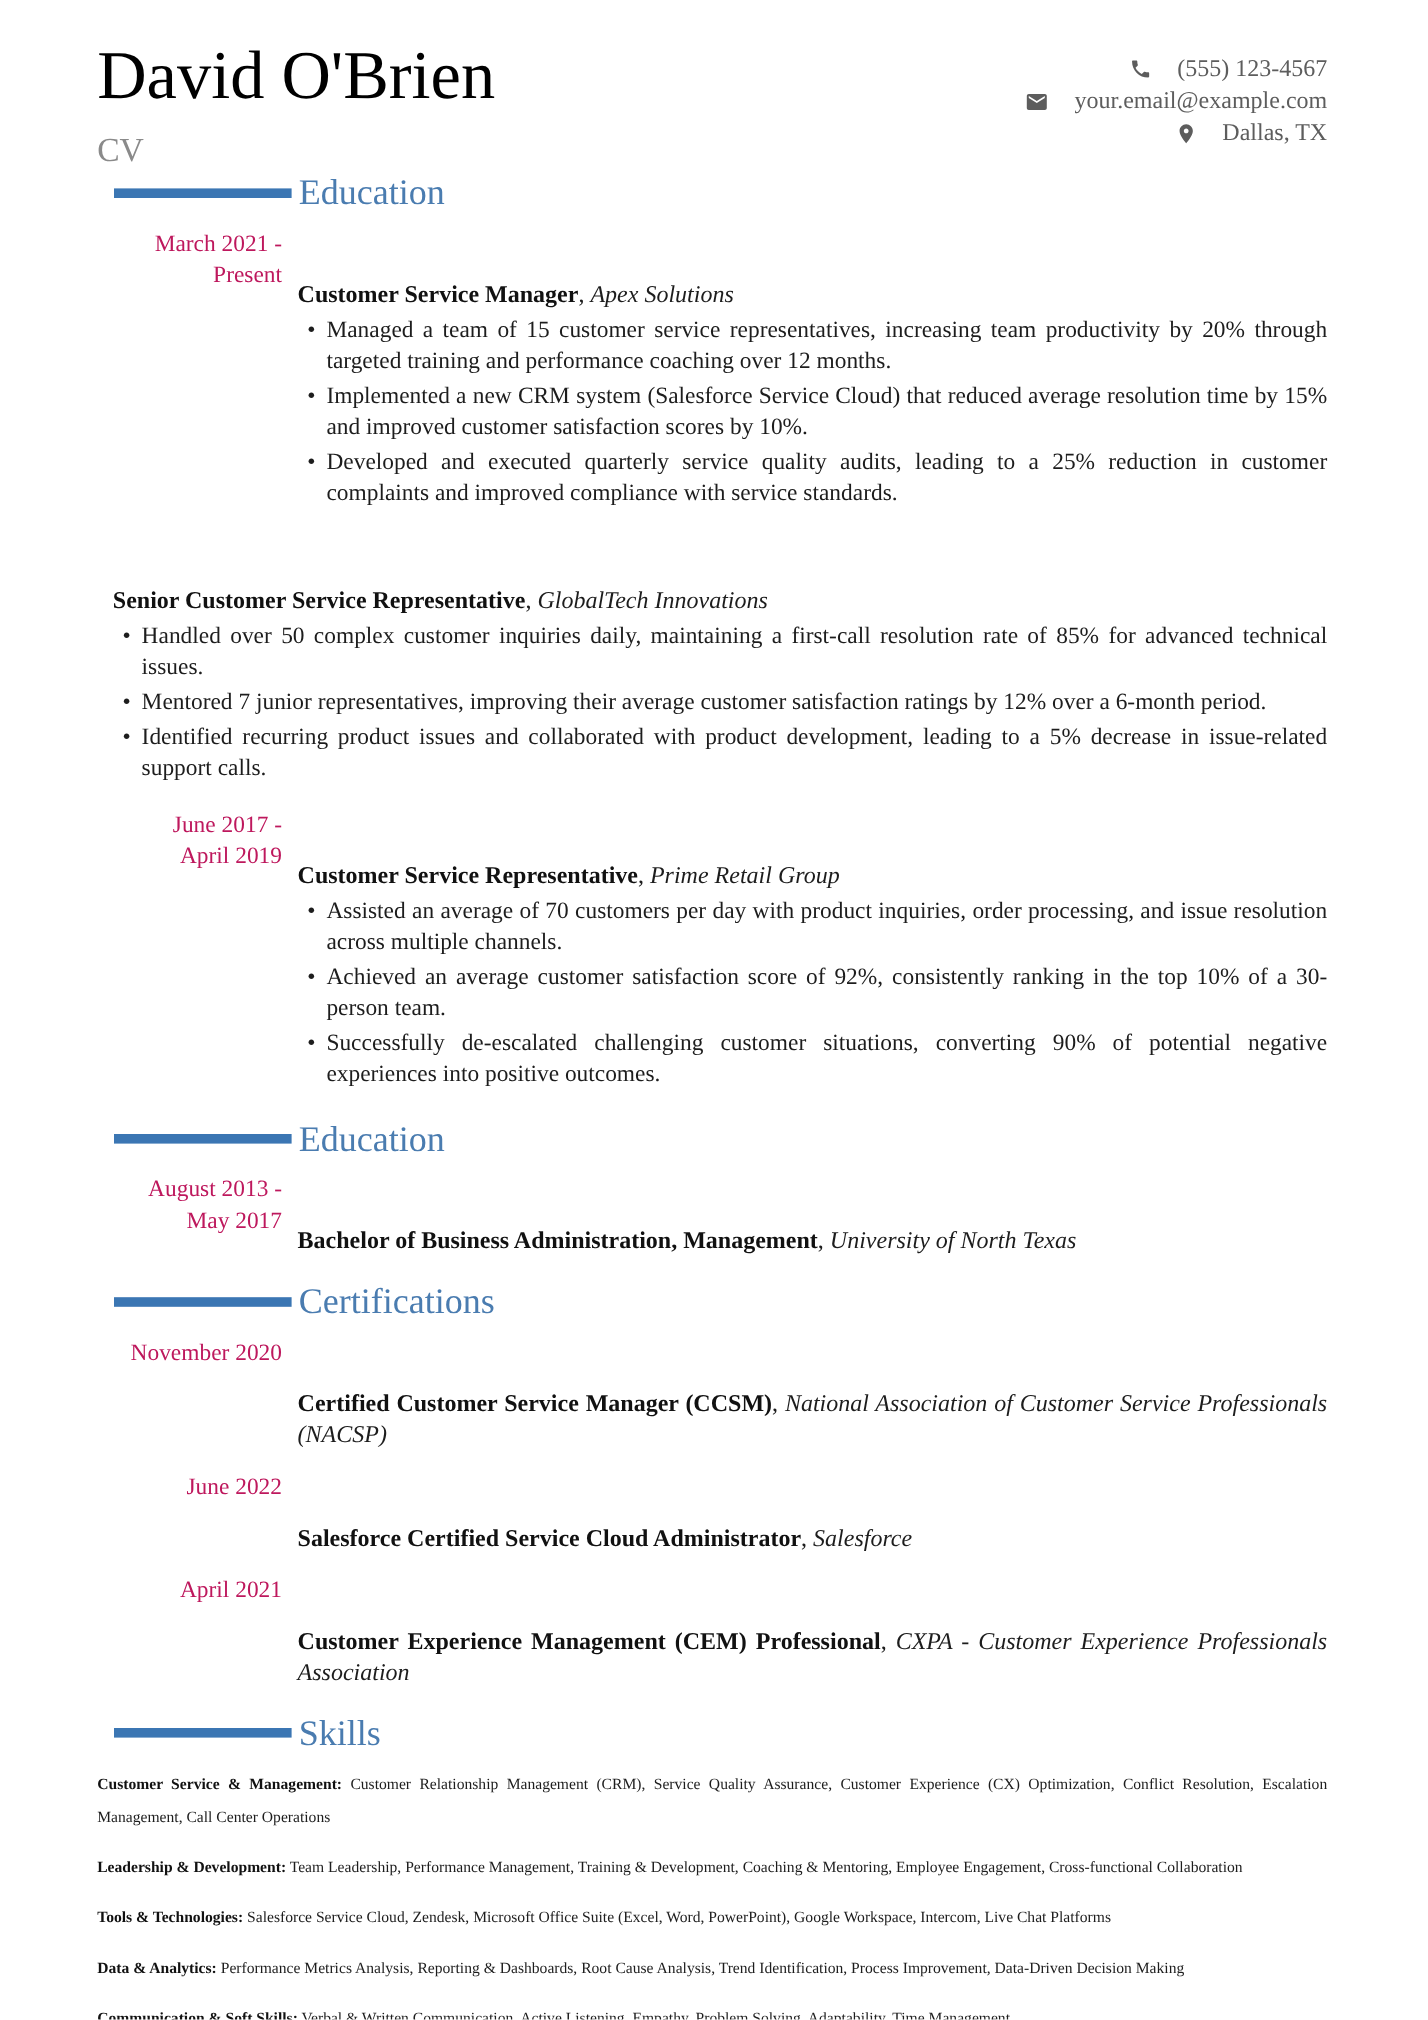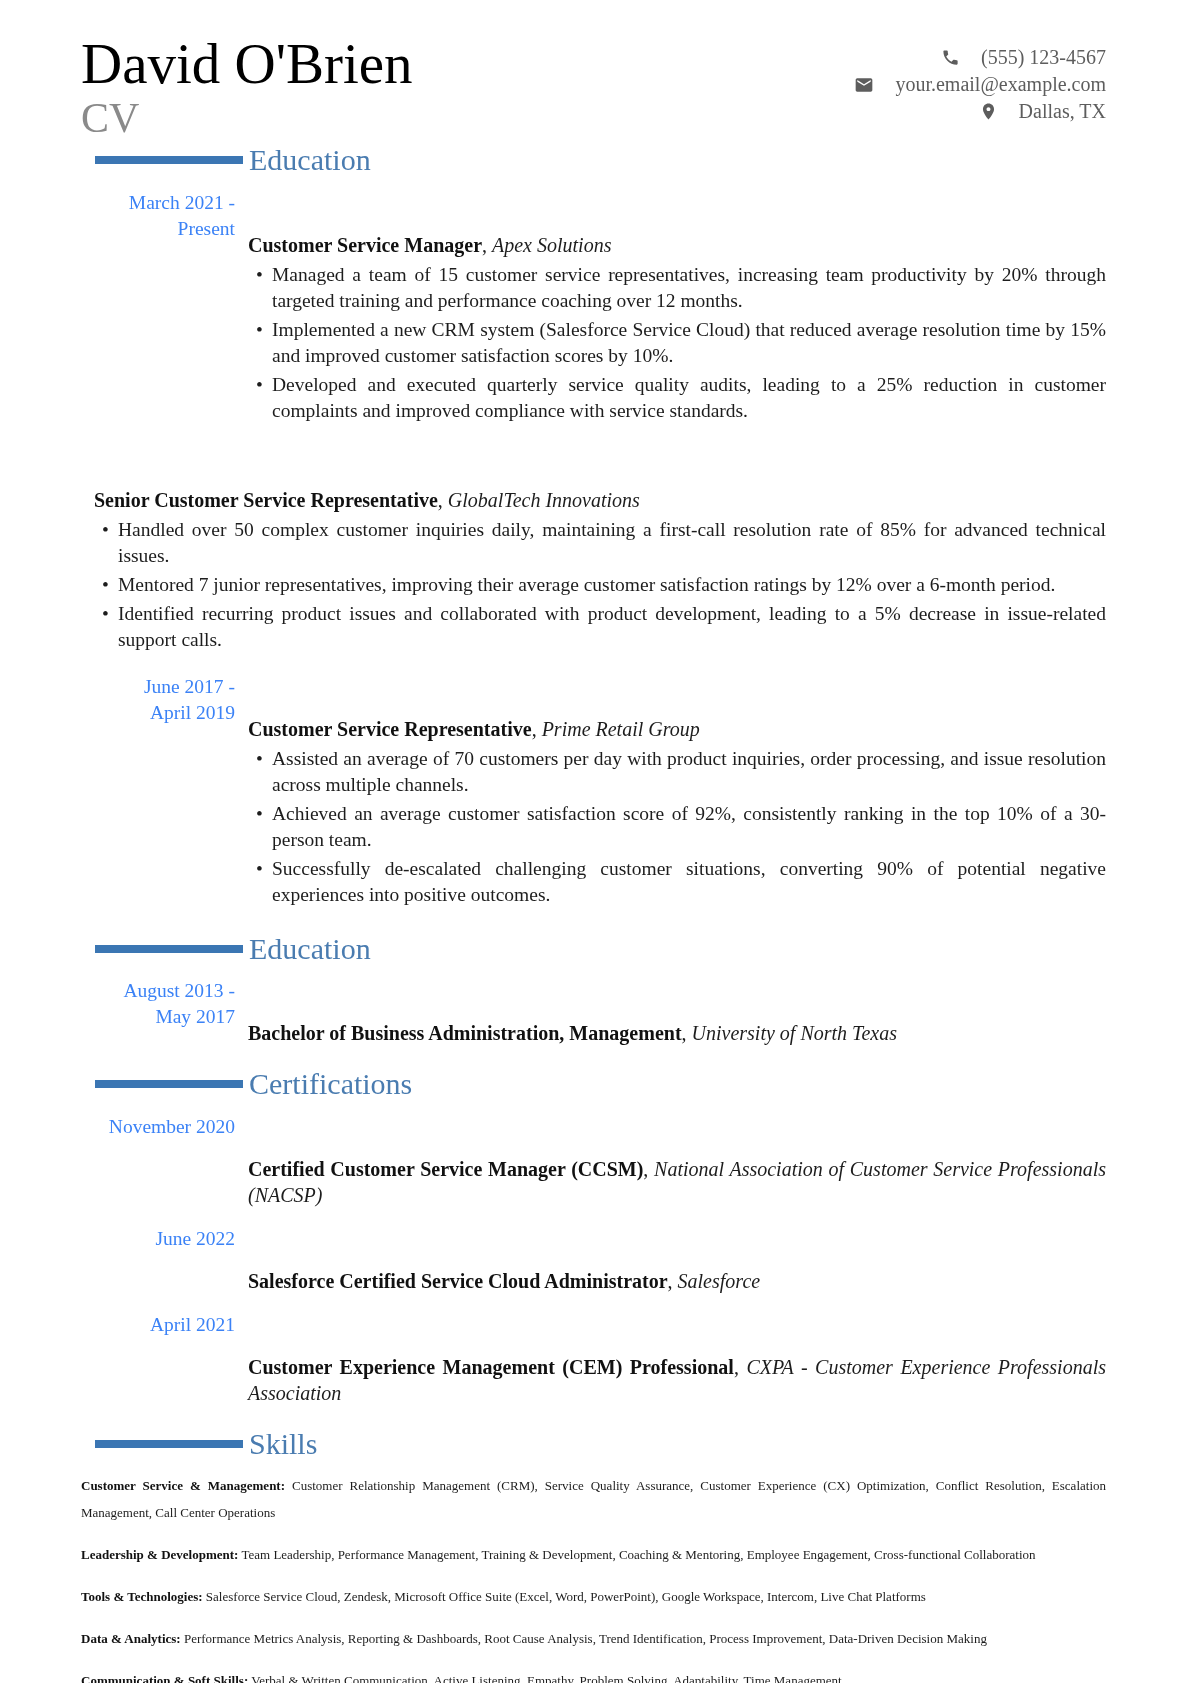--- a/index.html
+++ b/index.html
@@ -13,32 +13,32 @@
   html,body{margin:0;padding:0;background:#ffffff;}
   body{
     width:1190px;height:1683px;overflow:hidden;
     font-family:"Liberation Serif","DejaVu Serif",serif;
     color:var(--text);
   }
   .page{width:1190px;height:1683px;padding:34px 84px 0 81px;}
   
   .header{display:flex;justify-content:space-between;align-items:flex-start;}
   .name{font-size:57px;font-weight:400;line-height:1.04;margin:0;color:#000;}
-  .cv-label{font-size:42px;color:var(--subtitle);margin-top:2px;line-height:1.1;}
+  .cv-label{font-size:28px;color:var(--subtitle);margin-top:18px;line-height:1.1;}
   .contact{margin-top:10px;font-size:20px;color:var(--contact);}
   .contact-row{display:flex;justify-content:flex-end;align-items:center;gap:21px;line-height:27px;white-space:nowrap;}
   .contact-row svg{flex:none;display:block;}
   
   .sec-head{display:flex;align-items:center;margin:22px 0 13px 0;}
   .sec-head.first{margin-top:3px;}
   .sec-bar{width:148px;height:8px;background:var(--accent);margin-left:14px;margin-right:6px;flex:none;}
   .sec-title{font-size:30px;font-weight:400;color:var(--heading);margin:0;line-height:1.05;}
   
   .row{display:flex;margin-bottom:17px;}
-  .dates{width:154px;flex:none;text-align:right;font-size:19.5px;line-height:26px;padding-top:1px;color:#3b82f6;}
+  .dates{width:154px;flex:none;text-align:right;font-size:19.5px;line-height:26px;padding-top:1px;color:#be185d;}
   .body-col{flex:1;margin-left:13px;min-width:0;margin-top:43px;}
   .entry-title{font-size:20px;line-height:26px;text-align:justify;}
   .bold{font-weight:700;color:#111;}
   .italic{font-style:italic;}
   ul.bullets{margin:4px 0 0 0;padding:0;list-style:none;}
   ul.bullets li{
     position:relative;padding-left:24px;margin-bottom:3px;
     font-size:19.5px;line-height:26px;text-align:justify;
   }
   ul.bullets li::before{content:"\2022";position:absolute;left:8px;}

